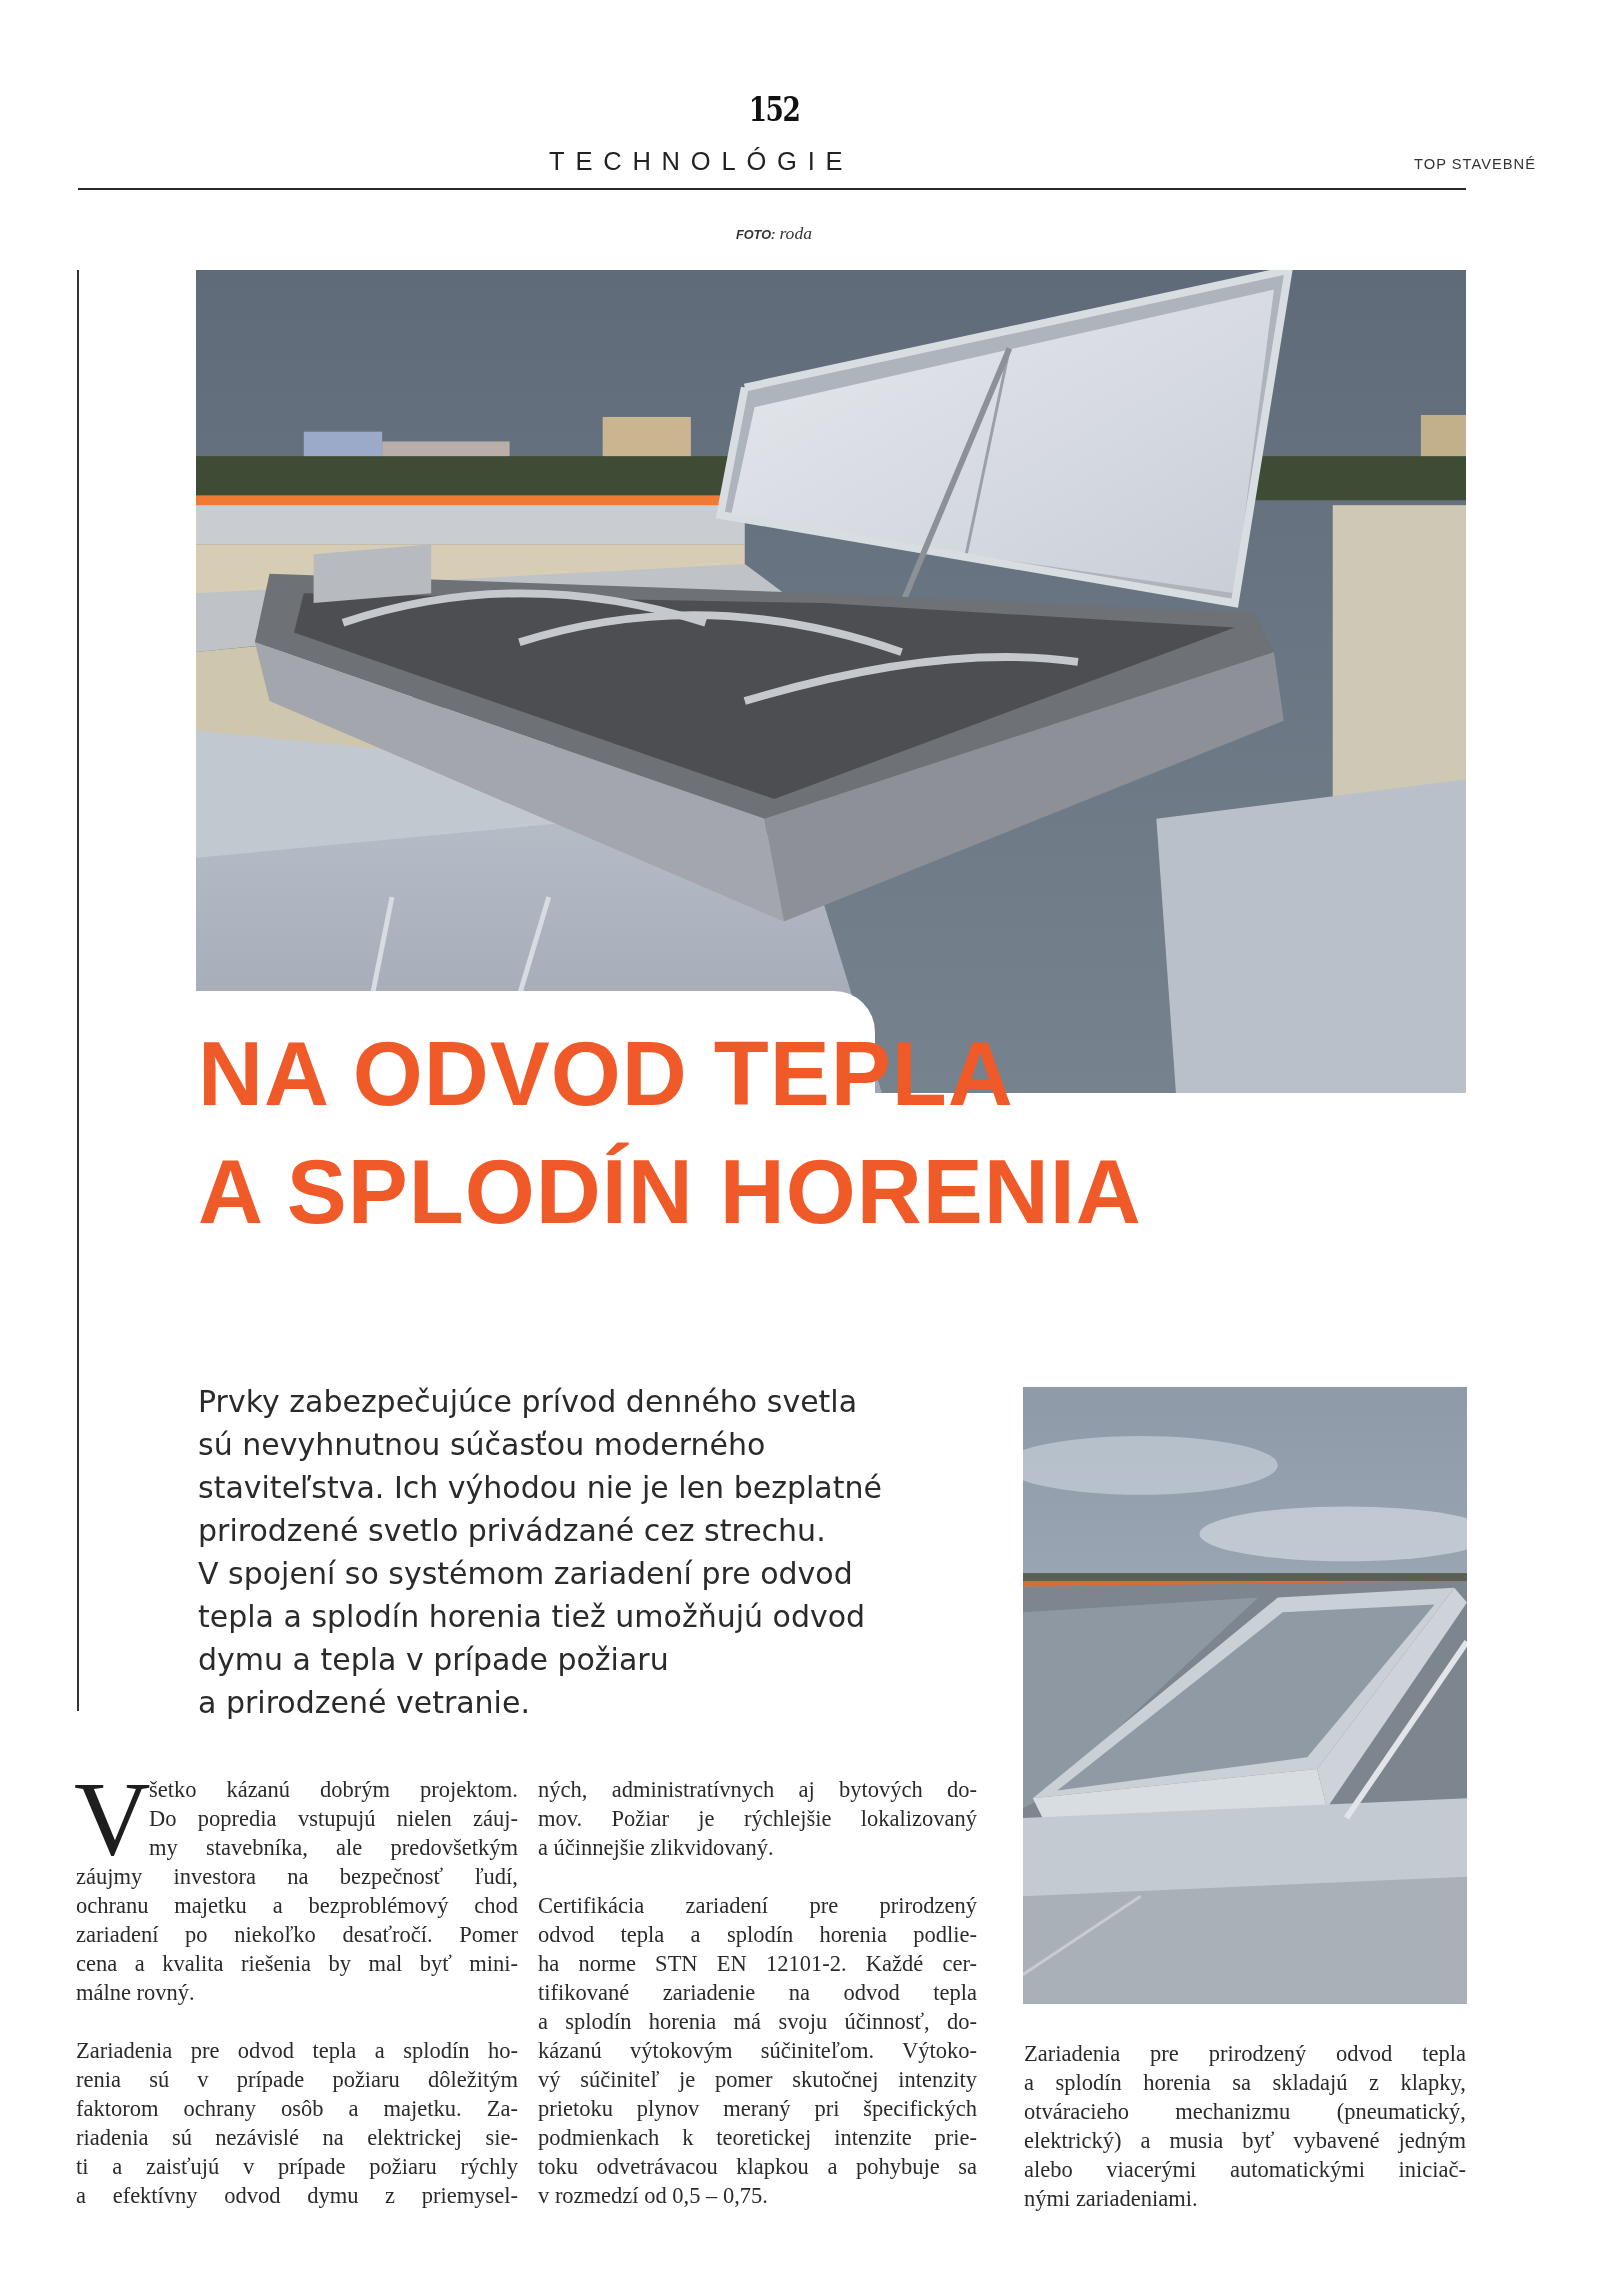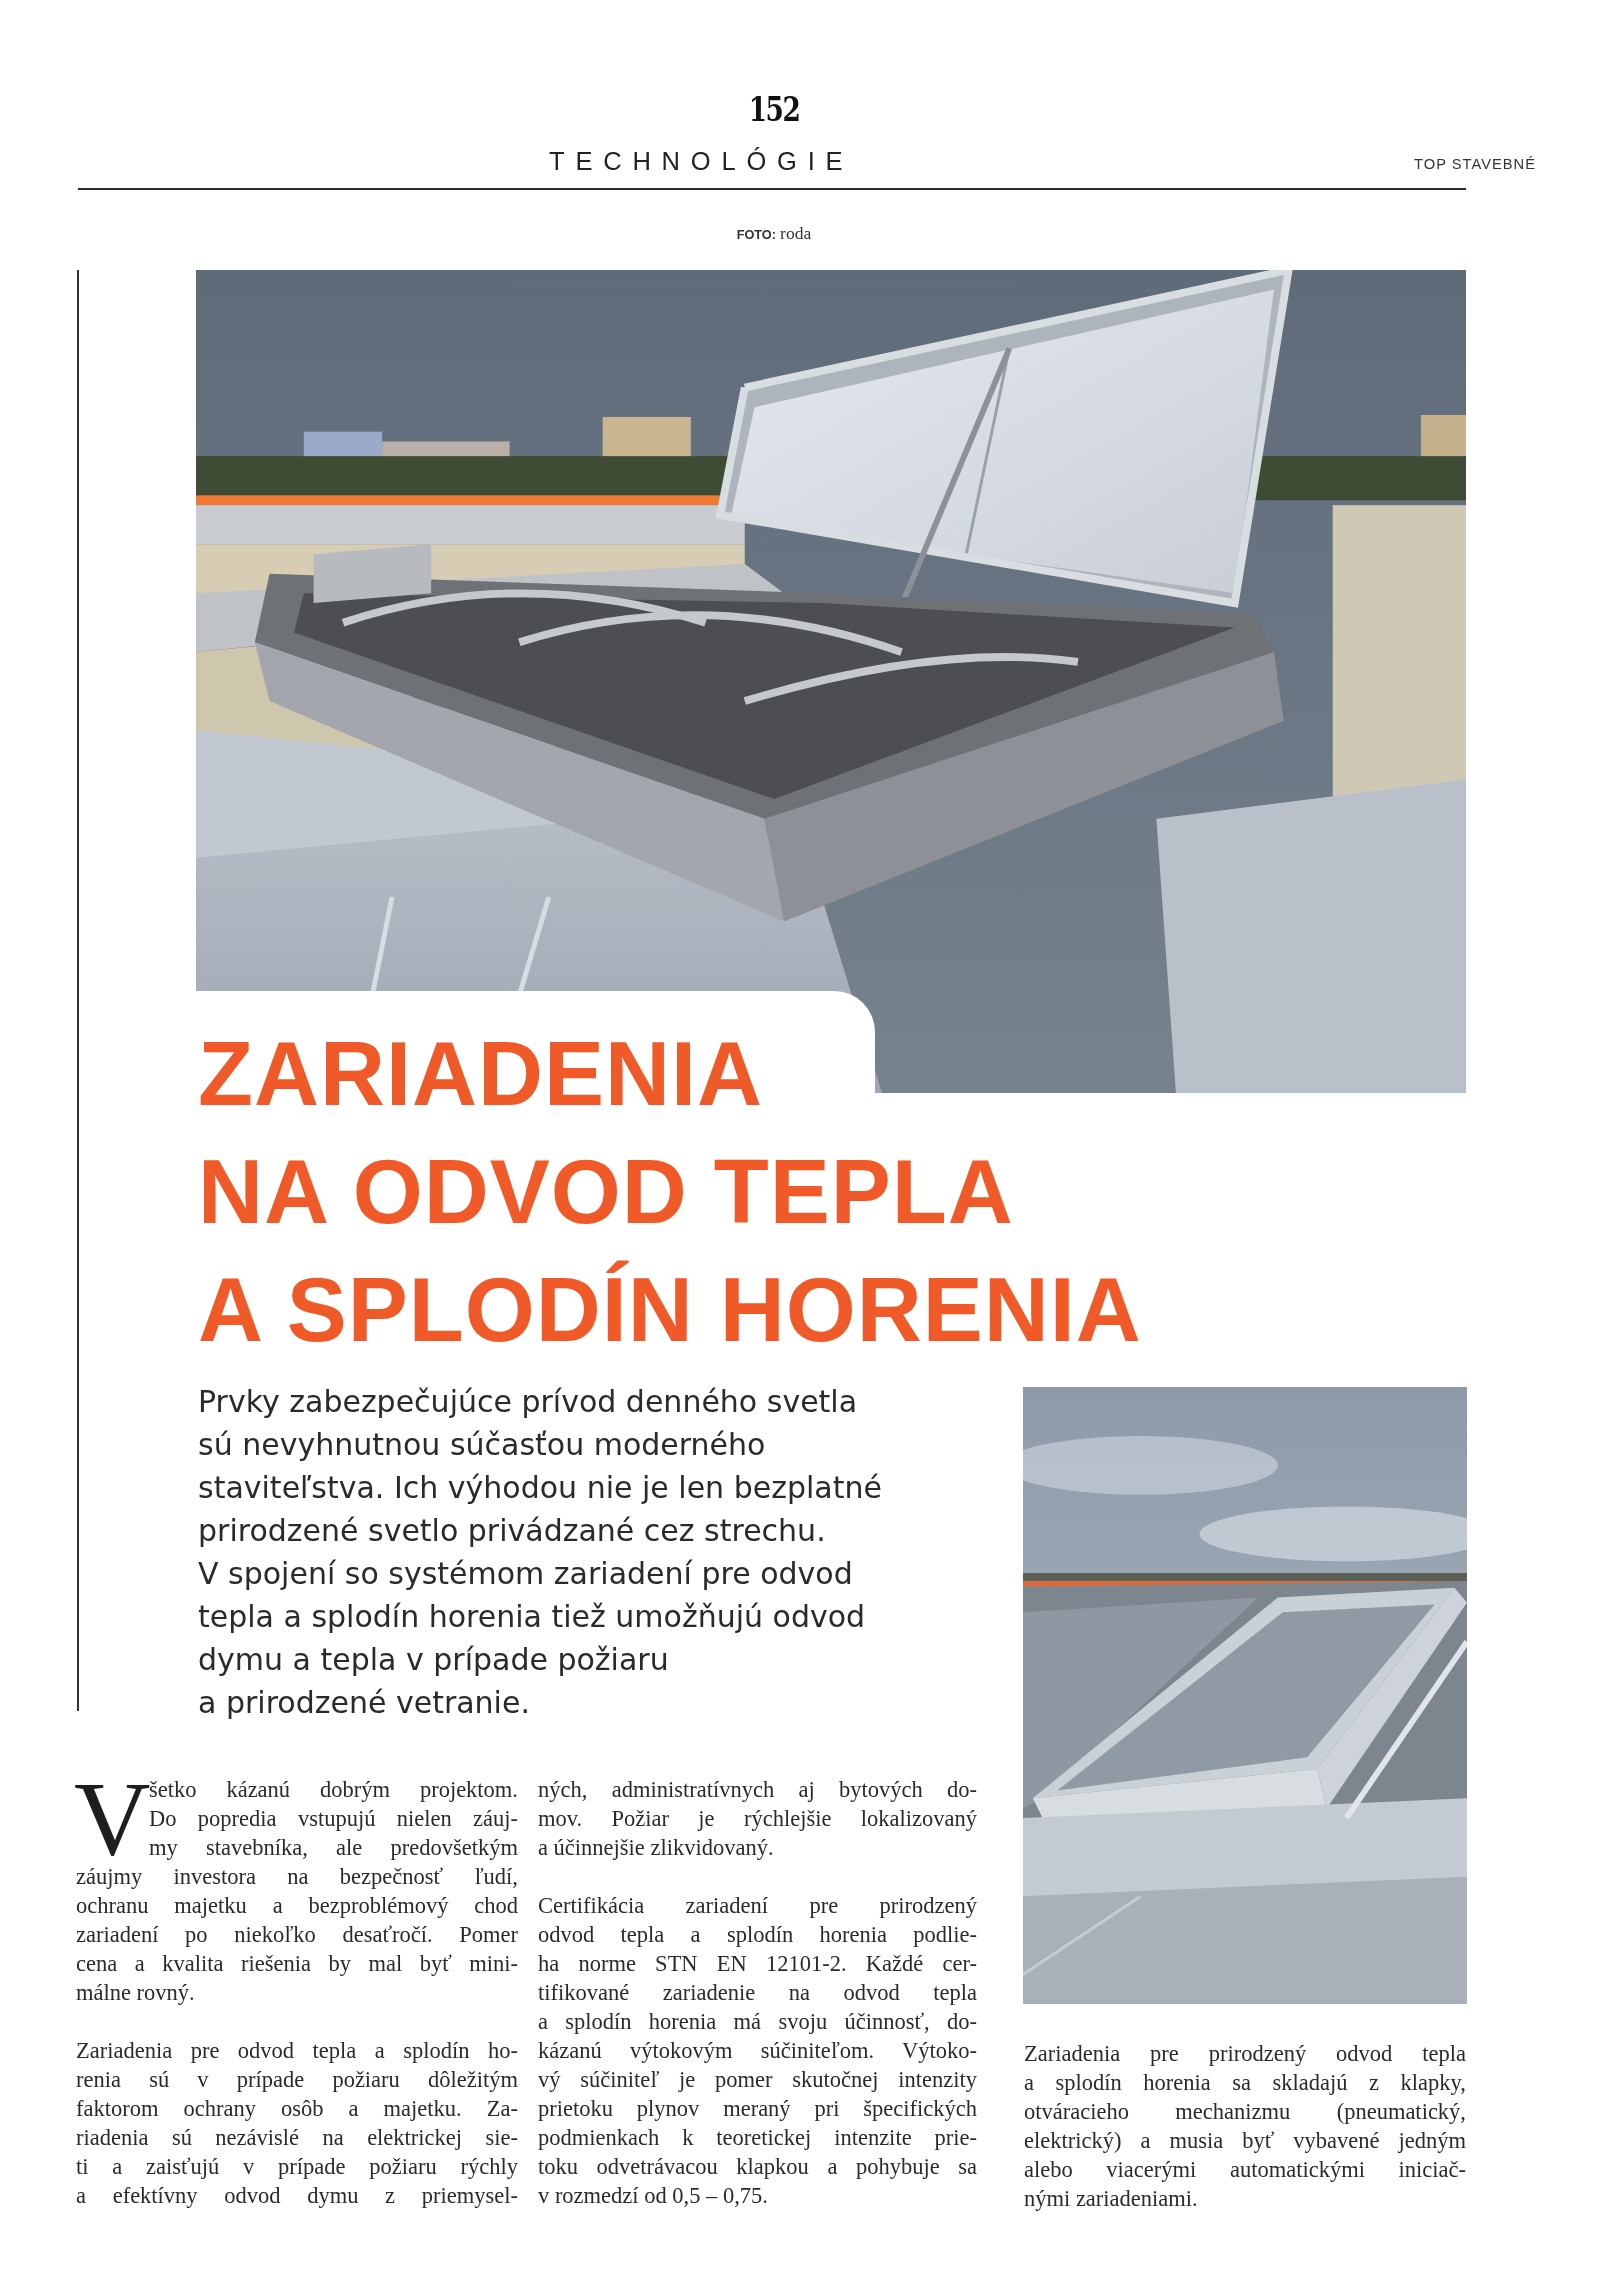--- a/index.html
+++ b/index.html
@@ -2,21 +2,21 @@
 <html><head>
 <meta charset="utf-8">
 <style>
   html, body { margin: 0; padding: 0; background: #ffffff; }
   body { width: 1621px; height: 2293px; position: relative; overflow: hidden; color: #1e1e1e; }
   .abs { position: absolute; }
   #page-number { left: 686px; top: 90px; width: 176px; text-align: center; font-family: "DejaVu Serif", serif; font-weight: bold; font-size: 33px; letter-spacing: -2px; color: #111; transform: scaleX(0.8); }
   #section-title { left: 549px; top: 147px; width: 451px; font-family: "Liberation Sans", sans-serif; font-size: 25.5px; letter-spacing: 10.8px; color: #222; }
   #magazine-name { left: 1344px; top: 156px; width: 192px; text-align: right; font-family: "Liberation Sans", sans-serif; font-size: 14.7px; letter-spacing: 1px; color: #333; }
   #header-rule { left: 78px; top: 188px; width: 1388px; height: 2px; background: #2a2a2a; }
-  #photo-credit { left: 588px; top: 223px; width: 372px; text-align: center; font-size: 16.7px; color: #333; }
+  #photo-credit { left: 588px; top: 223px; width: 372px; text-align: center; font-size: 16.7px; color: #333; font-style: italic; }
   #photo-credit .lbl { font-family: "Liberation Sans", sans-serif; font-weight: bold; font-size: 12.7px; }
   #photo-credit .val { font-family: "Liberation Serif", serif; font-size: 17.6px; }
   #left-rule { left: 77px; top: 270px; width: 2px; height: 1441px; background: #333; }
   #hero-image { left: 196px; top: 270px; width: 1270px; height: 823px; overflow: hidden; }
   #hero-image svg, #side-image svg { display: block; width: 100%; height: 100%; }
   #title-tab { left: 194px; top: 991px; width: 681px; height: 108px; background: #fff; border-top-right-radius: 41px; }
   #headline { left: 198px; top: 1015px; width: 1176px; font-family: "Liberation Sans", sans-serif; font-weight: bold; font-size: 90px; line-height: 118px; color: #f05a28; letter-spacing: 1px; }
   #headline div { white-space: nowrap; }
   #intro { left: 198px; top: 1380px; width: 784px; font-family: "DejaVu Sans", sans-serif; font-size: 30px; line-height: 43px; color: #2a2a2a; }
   #intro div { white-space: nowrap; }
@@ -99,21 +99,20 @@
     <polygon points="580,560 1100,390 1110,460 600,665" fill="#8d9197"></polygon>
     <polygon points="120,290 240,280 240,330 120,340" fill="#b7bbc0"></polygon>
     <line x1="360" y1="640" x2="300" y2="840" stroke="#d7dce2" stroke-width="5"></line>
     <line x1="200" y1="640" x2="160" y2="840" stroke="#d7dce2" stroke-width="5"></line>
   </svg>
 </div>
 
 <div id="title-tab" class="abs"></div>
 
 <div id="headline" class="abs">
-  <div>ZARIADENIA</div>
   <div>NA ODVOD TEPLA</div>
   <div>A SPLODÍN HORENIA</div>
 </div>
 
 <div id="intro" class="abs">
   <div>Prvky zabezpečujúce prívod denného svetla</div>
   <div>sú nevyhnutnou súčasťou moderného</div>
   <div>staviteľstva. Ich výhodou nie je len bezplatné</div>
   <div>prirodzené svetlo privádzané cez strechu.</div>
   <div>V spojení so systémom zariadení pre odvod</div>

